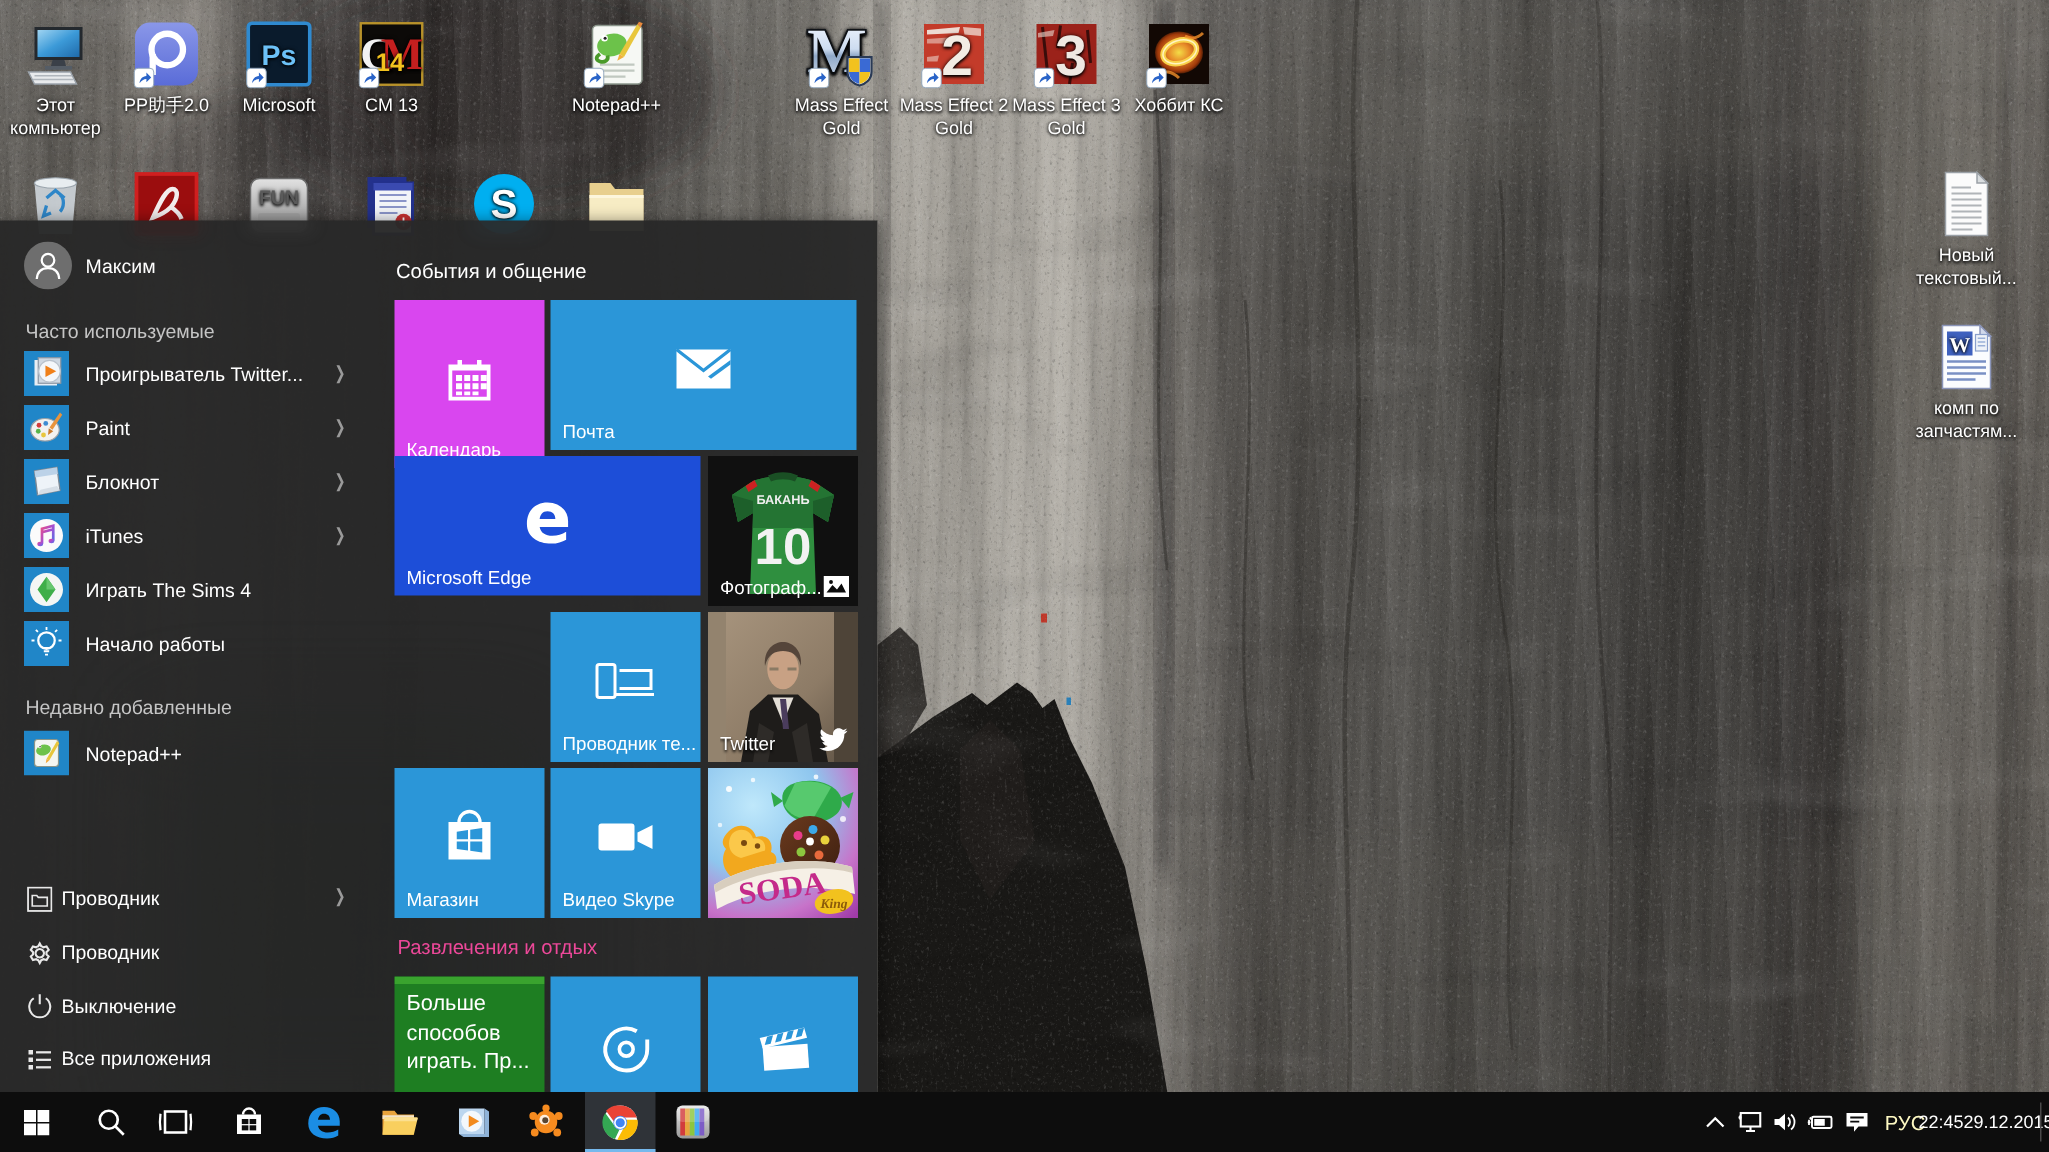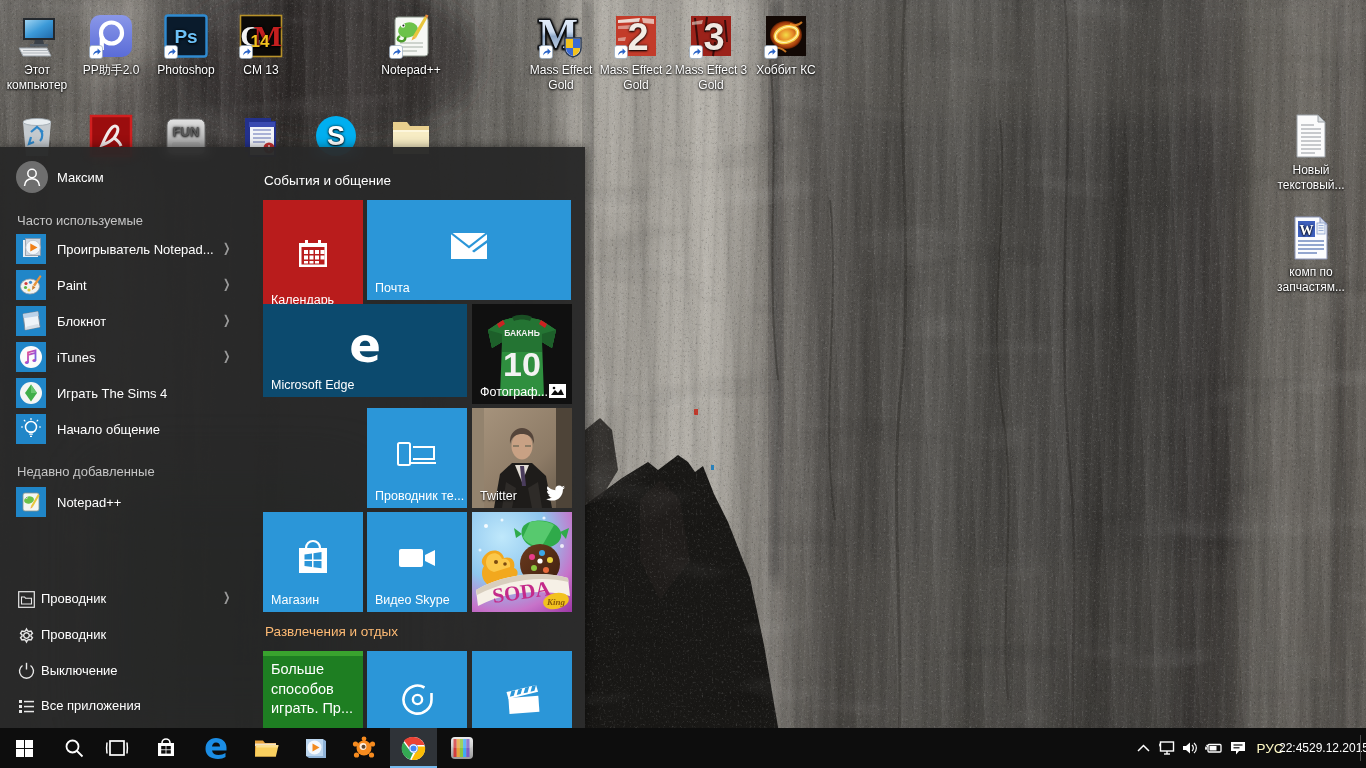--- a/index.html
+++ b/index.html
@@ -197,21 +197,21 @@
         <use href="#sc" x="2" y="33"></use>
       </svg>
 <div class="lbl">PP助手2.0</div>
     </div>
 <div class="dicon" style="left:144px;top:12px">
 <svg width="48" height="48" viewBox="0 0 48 48">
         <rect x="3.5" y="3.5" width="41" height="41" rx="2.5" fill="#0a1b2c" stroke="#2f8ad0" stroke-width="2.4"></rect>
         <text x="24" y="31" font-size="19" font-weight="bold" fill="#6cc1f7" text-anchor="middle" font-family="Liberation Sans">Ps</text>
         <use href="#sc" x="2" y="33"></use>
       </svg>
-<div class="lbl">Photoshop</div>
+<div class="lbl">Microsoft</div>
     </div>
 <div class="dicon" style="left:219px;top:12px">
 <svg width="48" height="48" viewBox="0 0 48 48">
         <rect x="3.5" y="3.5" width="41" height="41" fill="#0c0a08" stroke="#b8922a" stroke-width="1.6"></rect>
         <text x="14" y="34" font-size="30" font-weight="bold" fill="#f2f2f2" text-anchor="middle" font-family="Liberation Serif">C</text>
         <text x="31" y="34" font-size="30" font-weight="bold" fill="#c41f1f" text-anchor="middle" font-family="Liberation Serif">M</text>
         <text x="23" y="35" font-size="17" font-weight="bold" fill="#f2c21e" text-anchor="middle" font-family="Liberation Sans">14</text>
         <use href="#sc" x="2" y="33"></use>
       </svg>
 <div class="lbl">CM 13</div>
@@ -404,21 +404,21 @@
 
 <svg class="abs" style="left:16px;top:87px" width="30" height="30">
         <rect width="30" height="30" fill="#2086c8"></rect>
         <rect x="7" y="6" width="15" height="17" fill="#e8eef4"></rect>
         <rect x="9.5" y="4.5" width="15" height="17" fill="#cfd8e2"></rect>
         <rect x="9.5" y="4.5" width="15" height="17" fill="none" stroke="#8a95a2" stroke-width="0.8"></rect>
         <circle cx="17" cy="13.5" r="7.2" fill="#f4f7fa"></circle>
         <circle cx="17" cy="13.5" r="7.2" fill="none" stroke="#b9c2cc" stroke-width="0.8"></circle>
         <path d="M14.3,9.6 L21.5,13.5 L14.3,17.4 Z" fill="#f08019"></path>
       </svg>
-<div class="mi" style="left:57px;top:95px">Проигрыватель Notepad...</div>
+<div class="mi" style="left:57px;top:95px">Проигрыватель Twitter...</div>
 <div class="chev" style="left:222px;top:95px">❯</div>
 <svg class="abs" style="left:16px;top:123px" width="30" height="30">
         <rect width="30" height="30" fill="#2086c8"></rect>
         <ellipse cx="14" cy="16.5" rx="9.5" ry="7.5" fill="#f2f2f0"></ellipse>
         <ellipse cx="14" cy="16.5" rx="9.5" ry="7.5" fill="none" stroke="#9aa0a6" stroke-width="0.8"></ellipse>
         <circle cx="10" cy="13.5" r="1.6" fill="#d23c3c"></circle>
         <circle cx="14.5" cy="12.3" r="1.6" fill="#3f8cd2"></circle>
         <circle cx="9.5" cy="17.5" r="1.6" fill="#58b44a"></circle>
         <circle cx="13" cy="20" r="1.6" fill="#e8c63c"></circle>
         <path d="M24,5 L17,15 L19,16.5 L25.5,6.5 Z" fill="#e8943c"></path>
@@ -457,21 +457,21 @@
         <path d="M15,6.5 L21,15 L15,23.5 L9,15 Z" fill="#3fae49"></path>
         <path d="M15,6.5 L21,15 L15,15 Z" fill="#67c76f"></path>
       </svg>
 <div class="mi" style="left:57px;top:239px">Играть The Sims 4</div>
 <svg class="abs" style="left:16px;top:267px" width="30" height="30">
         <rect width="30" height="30" fill="#2086c8"></rect>
         <circle cx="15" cy="13" r="5.5" fill="none" stroke="#fff" stroke-width="1.5"></circle>
         <path d="M12.8,18 L17.2,18 M13.2,20.2 L16.8,20.2 M14,22.4 L16,22.4" stroke="#fff" stroke-width="1.3"></path>
         <path d="M15,4 L15,6 M7,13 L5,13 M25,13 L23,13 M9.3,7.3 L7.9,5.9 M20.7,7.3 L22.1,5.9" stroke="#fff" stroke-width="1.2"></path>
       </svg>
-<div class="mi" style="left:57px;top:275px">Начало общение</div>
+<div class="mi" style="left:57px;top:275px">Начало работы</div>
 <div class="mhdr" style="left:17px;top:317px">Недавно добавленные</div>
 <svg class="abs" style="left:16px;top:340px" width="30" height="30">
         <rect width="30" height="30" fill="#2086c8"></rect>
         <rect x="7" y="6" width="16" height="18" rx="2" fill="#f4f6f2"></rect>
         <rect x="7" y="6" width="16" height="18" rx="2" fill="none" stroke="#8a958a" stroke-width="0.8"></rect>
         <ellipse cx="13" cy="13" rx="5" ry="3.6" fill="#6cc24a" transform="rotate(-15 13 13)"></ellipse>
         <circle cx="10.5" cy="10.8" r="1.1" fill="#fff"></circle>
         <circle cx="10.7" cy="10.8" r="0.5" fill="#222"></circle>
         <path d="M22,7 L15,19 L16.8,20 L23.5,8.5 Z" fill="#e8c63c"></path>
         <path d="M15,19 L16.8,20 L14.5,21.8 Z" fill="#f2a83c"></path>
@@ -499,21 +499,21 @@
           <rect x="1" y="7" width="3" height="3"></rect>
           <rect x="1" y="12" width="3" height="3"></rect>
           <rect x="6" y="2.8" width="10" height="1.5"></rect>
           <rect x="6" y="7.8" width="10" height="1.5"></rect>
           <rect x="6" y="12.8" width="10" height="1.5"></rect>
         </g>
       </svg>
 <div class="mi" style="left:41px;top:551px">Все приложения</div>
 <div class="mhdr" style="left:264px;top:26px;color:#fff;font-size:13.5px">События и общение</div>
 
-<div class="tile" style="left:263px;top:53px;width:100px;height:112px;background:#b91c1c">
+<div class="tile" style="left:263px;top:53px;width:100px;height:112px;background:#d946ef">
 <svg class="tglyph" style="top:47%" width="36" height="36" viewBox="0 0 36 36">
           <g fill="#fff">
             <path d="M4,8 L10,8 L10,5 L13,5 L13,8 L23,8 L23,5 L26,5 L26,8 L32,8 L32,32 L4,32 Z M6.5,12 L6.5,29.5 L29.5,29.5 L29.5,12 Z"></path>
             <g>
               <rect x="9" y="15" width="4" height="4"></rect>
               <rect x="14.5" y="15" width="4" height="4"></rect>
               <rect x="20" y="15" width="4" height="4"></rect>
               <rect x="9" y="20.5" width="4" height="4"></rect>
               <rect x="14.5" y="20.5" width="4" height="4"></rect>
               <rect x="20" y="20.5" width="4" height="4"></rect>
@@ -530,21 +530,21 @@
 
 <div class="tile" style="left:367px;top:53px;width:204px;height:100px;background:#2b96d8">
 <svg class="tglyph" style="top:46%" width="40" height="30" viewBox="0 0 40 30">
           <path d="M2,2 L38,2 L38,28 L2,28 Z" fill="#fff"></path>
           <path d="M2,2 L20,16 L38,2" fill="none" stroke="#2b96d8" stroke-width="2.2"></path>
           <path d="M23,20 L38,9 L38,12 L25,21.5 Z" fill="#2b96d8"></path>
         </svg>
 <div class="tlbl">Почта</div>
       </div>
 
-<div class="tile" style="left:263px;top:157px;width:204px;height:93px;background:#0c4a6e">
+<div class="tile" style="left:263px;top:157px;width:204px;height:93px;background:#1d4ed8">
 <svg class="tglyph" style="top:47%" width="34" height="34" viewBox="0 0 26 26">
           <path d="M2.5,14 C2.5,7 7,3 13,3 C19,3 23.5,7 23.5,12.5 L23.5,15.5 L9,15.5 C9.5,18.5 12,20 15.5,20 C18,20 20.5,19.3 22.5,18 L22.5,22 C20.5,23.2 18,24 15,24 C8,24 2.5,20.5 2.5,14 Z M9,11.5 L17,11.5 C17,9 15.5,7.5 13,7.5 C10.5,7.5 9.3,9.3 9,11.5 Z" fill="#fff"></path>
         </svg>
 <div class="tlbl">Microsoft Edge</div>
       </div>
 
 <div class="tile" style="left:472px;top:157px;width:100px;height:100px;background:#0c0c0c">
 <svg class="abs" style="left:0;top:0" width="100" height="100" viewBox="0 0 100 100">
 <rect width="100" height="100" fill="#101010"></rect>
 <path d="M28,18 C36,12 64,12 72,18 L84,26 L80,44 L70,38 L72,92 L28,92 L30,38 L20,44 L16,26 Z" fill="#2f8f3f"></path>
@@ -663,21 +663,21 @@
 <path d="M16,44 C21,39 28,41 30,47 C35,46 39,49 38,55 L22,60 C14,58 12,50 16,44 Z" fill="#fbc84a"></path>
 <circle cx="24" cy="50" r="2" fill="#7a4a10"></circle>
           <circle cx="33" cy="52" r="1.8" fill="#7a4a10"></circle>
 <path d="M4,78 C30,62 70,58 96,66 L98,84 C70,76 32,80 6,94 Z" fill="#f6f0e6"></path>
 <path d="M4,78 C30,62 70,58 96,66 L96.5,70 C70,63 32,68 5,83 Z" fill="#d8cebe"></path>
 <text x="50" y="87" font-size="21" font-weight="bold" fill="#c42a8a" text-anchor="middle" transform="rotate(-8 50 84)" font-family="Liberation Serif">SODA</text>
 <ellipse cx="84" cy="89" rx="13" ry="8" fill="#f2c21e" transform="rotate(-12 84 89)"></ellipse>
 <text x="84" y="93" font-size="9" font-weight="bold" font-style="italic" fill="#8a5a0a" text-anchor="middle" font-family="Liberation Serif">King</text>
 </svg>
       </div>
-<div class="mhdr" style="left:265px;top:477px;color:#fdba74;font-size:13.5px">Развлечения и отдых</div>
+<div class="mhdr" style="left:265px;top:477px;color:#ec4899;font-size:13.5px">Развлечения и отдых</div>
 
 <div class="tile" style="left:263px;top:504px;width:100px;height:77px;background:#1e7e22">
 <div class="abs" style="left:0;top:0;width:100px;height:5px;background:#39a32e"></div>
 <div class="abs" style="left:8px;top:9px;font-size:14.5px;line-height:19.5px">Больше<br>способов<br>играть. Пр...</div>
       </div>
 
 <div class="tile" style="left:367px;top:504px;width:100px;height:77px;background:#2b96d8">
 <svg class="abs" style="left:34px;top:32px" width="33" height="33" viewBox="0 0 33 33">
           <path d="M23.5,4.5 A14,14 0 1 0 30.5,16.5 L30.5,10" fill="none" stroke="#fff" stroke-width="2.6"></path>
           <circle cx="16.5" cy="16.5" r="4.6" fill="none" stroke="#fff" stroke-width="2.4"></circle>

